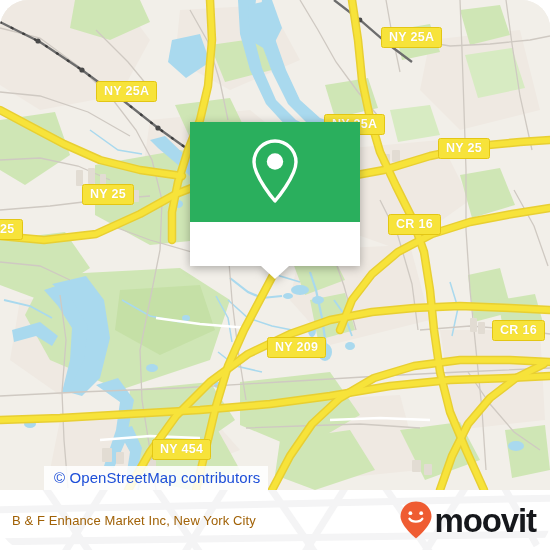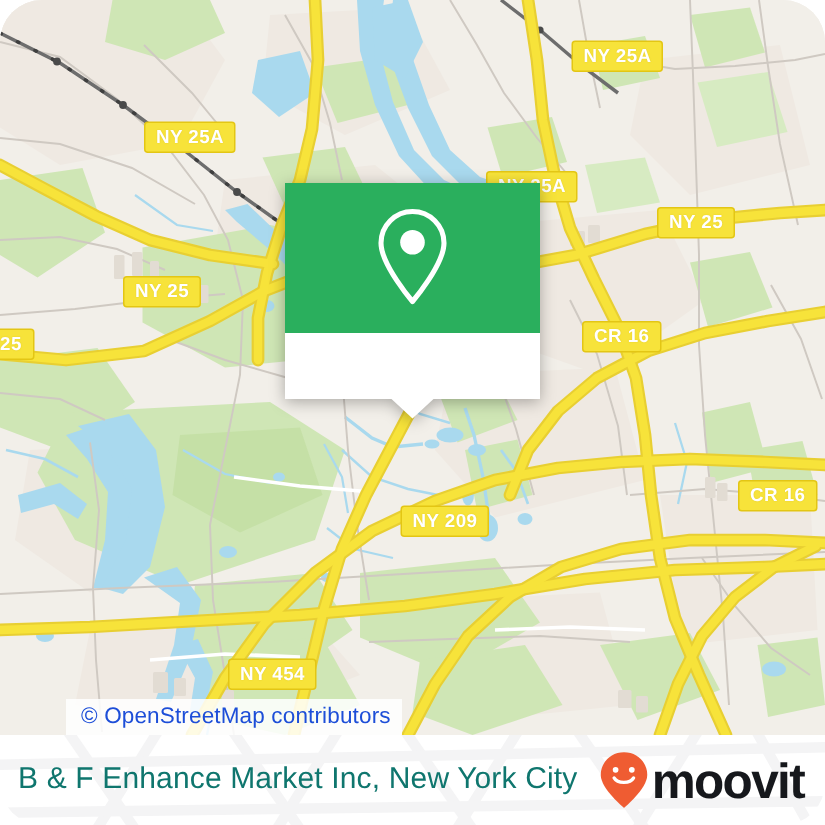--- a/index.html
+++ b/index.html
@@ -121,22 +121,22 @@
     position: absolute;
     left: 0; top: 0;
     width: 550px; height: 60px;
     opacity: 1;
   }
   #footer-title {
     position: absolute;
     left: 12px;
     top: 50%;
     transform: translateY(-50%);
-    font-size: 20px;
-    color: #0f766e;
+    font-size: 13px;
+    color: #a16207;
     letter-spacing: 0.1px;
     white-space: nowrap;
   }
   #brand {
     position: absolute;
     right: 14px;
     top: 50%;
     transform: translateY(-50%);
     display: flex;
     align-items: center;

